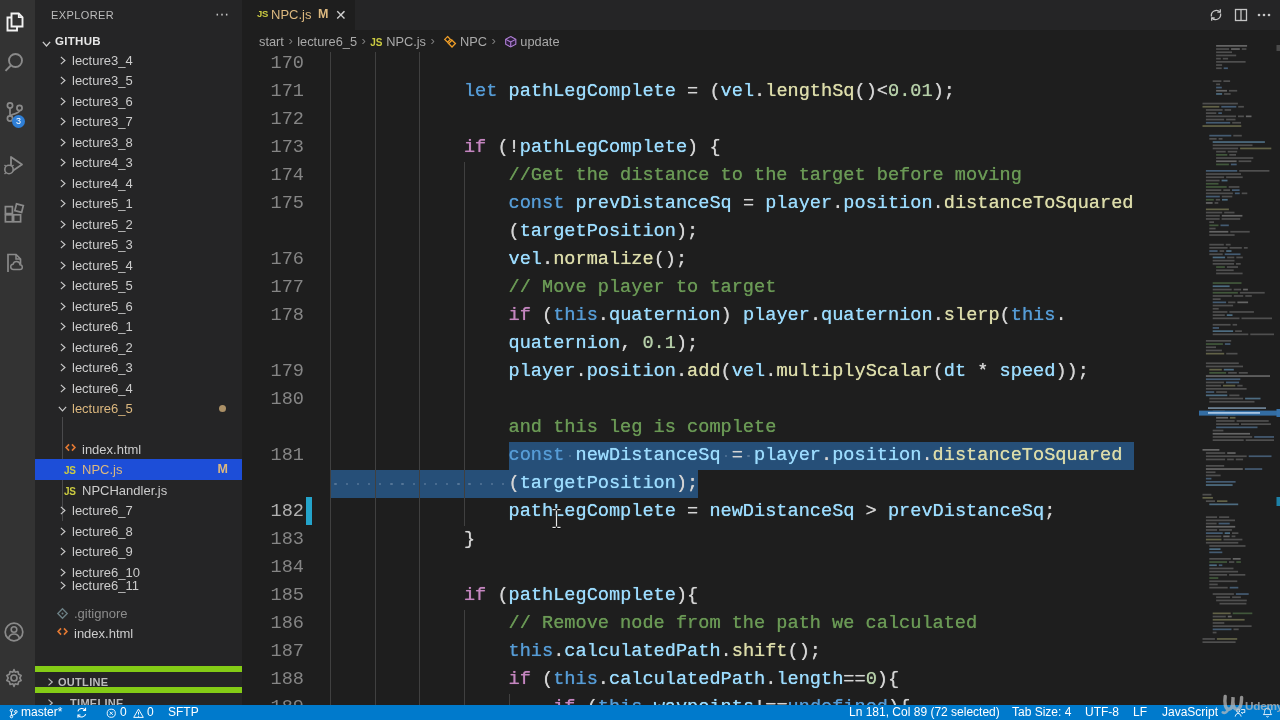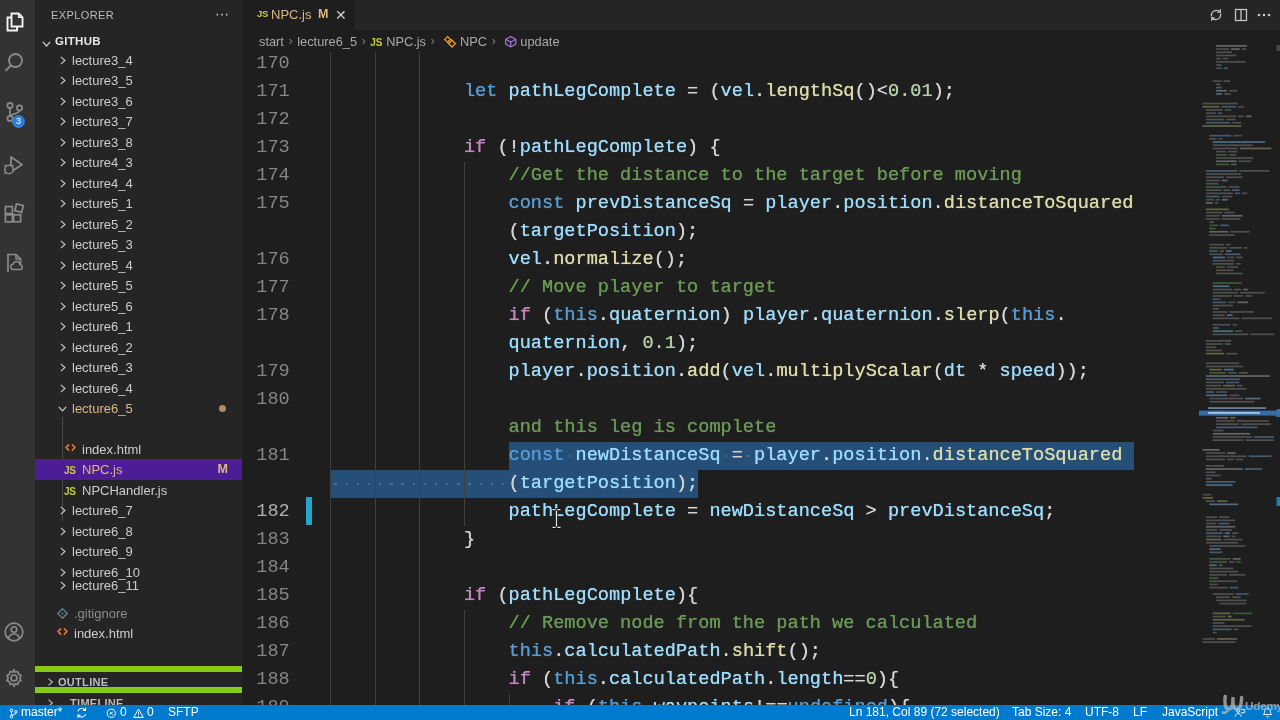--- a/index.html
+++ b/index.html
@@ -27,21 +27,21 @@
 #tab1 .jsic{position:absolute;left:15px;top:8px;font-size:9.5px}
 #tab1 .tt{position:absolute;left:29px;top:7px;font-size:13px;color:#dcb87f}
 #tab1 .tm{position:absolute;left:76px;top:7px;font-size:12.5px;font-weight:bold;color:#dcb87f}
 #tab1 .tx{position:absolute;left:93px;top:7px;font-size:14px;color:#d0d0d0}
 
 #bc{position:absolute;left:242px;top:30px;width:1038px;height:22px;background:#1e1e1e;font-size:12.8px;color:#a9a9a9;line-height:24px;white-space:nowrap}
 #bc .sep{color:#7d7d7d;font-size:13px;padding:0 4.5px;position:relative;top:-1px}
 #bc .jsic{font-size:10px}
 
 #editor{position:absolute;left:242px;top:52px;width:957px;height:653px;background:#1e1e1e;overflow:hidden}
-.ln{position:absolute;left:0;width:62px;text-align:center;font-family:"Liberation Mono",monospace;font-size:18.6px;line-height:28px;height:28px;color:#858585}
+.ln{position:absolute;left:0;width:62px;text-align:right;font-family:"Liberation Mono",monospace;font-size:18.6px;line-height:28px;height:28px;color:#858585}
 .ln.cur{color:#b0b0b0}
 .cl{position:absolute;left:88px;font-family:"Liberation Mono",monospace;font-size:18.6px;line-height:28px;height:28px;white-space:pre;text-shadow:0 0 .7px}
 .w{color:#d4d4d4}.k{color:#569cd6}.c{color:#c586c0}.v{color:#9cdcfe}.f{color:#dcdcaa}.m{color:#6a9955}.n{color:#b5cea8}
 .ig{position:absolute;width:1px;background:#404040}
 .selr{position:absolute;background:#264f78}
 .wsd{position:absolute;width:2.4px;height:2.4px;border-radius:50%;background:rgba(160,180,200,.38)}
 #gitbar{position:absolute;left:64px;top:445px;width:6px;height:28px;background:#24a4cb}
 
 #sbar{position:absolute;left:0;top:705px;width:1280px;height:15px;background:#007acc;color:#ffffff;font-size:12px}
 .sit{position:absolute;top:0;height:15px;line-height:15px;white-space:nowrap}
@@ -157,21 +157,21 @@
           </svg></span><span class="tl">lecture6_3</span></div>
       <div class="trow" style="top:377.5px"><span style="margin-left:21px;width:14px;display:inline-block"><svg class="tch" viewBox="0 0 16 16">
             <path d="M6 3.5 L11 8 L6 12.5" fill="none" stroke="#cccccc" stroke-width="1.4"></path>
           </svg></span><span class="tl">lecture6_4</span></div>
       <div class="trow" style="top:398.0px"><span style="margin-left:21px;width:14px;display:inline-block"><svg class="tch" viewBox="0 0 16 16">
             <path d="M3.5 6 L8 11 L12.5 6" fill="none" stroke="#cccccc" stroke-width="1.4"></path>
           </svg></span><span class="tl" style="color:#dcb87f">lecture6_5</span><span class="dotmod"></span></div>
       <div class="trow" style="top:438.9px"><span style="margin-left:29px;width:16px;display:inline-block"><svg class="htic" viewBox="0 0 16 16">
             <path d="M6.2 4.2 L2.6 8 L6.2 11.8 M9.8 4.2 L13.4 8 L9.8 11.8" fill="none" stroke="#e37933" stroke-width="2"></path>
           </svg></span><span class="tl">index.html</span></div>
-      <div class="trow" style="top:459.4px;background:#4c1d95;"><span style="margin-left:29px;width:16px;display:inline-block"><span class="jsic">JS</span></span><span class="tl" style="color:#dcb87f">NPC.js</span><span class="mbadge">M</span></div>
+      <div class="trow" style="top:459.4px;background:#1d4ed8;"><span style="margin-left:29px;width:16px;display:inline-block"><span class="jsic">JS</span></span><span class="tl" style="color:#dcb87f">NPC.js</span><span class="mbadge">M</span></div>
       <div class="trow" style="top:479.9px;"><span style="margin-left:29px;width:16px;display:inline-block"><span class="jsic">JS</span></span><span class="tl" style="">NPCHandler.js</span></div>
       <div class="trow" style="top:500.4px"><span style="margin-left:21px;width:14px;display:inline-block"><svg class="tch" viewBox="0 0 16 16">
             <path d="M6 3.5 L11 8 L6 12.5" fill="none" stroke="#cccccc" stroke-width="1.4"></path>
           </svg></span><span class="tl">lecture6_7</span></div>
       <div class="trow" style="top:520.8px"><span style="margin-left:21px;width:14px;display:inline-block"><svg class="tch" viewBox="0 0 16 16">
             <path d="M6 3.5 L11 8 L6 12.5" fill="none" stroke="#cccccc" stroke-width="1.4"></path>
           </svg></span><span class="tl">lecture6_8</span></div>
       <div class="trow" style="top:541.3px"><span style="margin-left:21px;width:14px;display:inline-block"><svg class="tch" viewBox="0 0 16 16">
             <path d="M6 3.5 L11 8 L6 12.5" fill="none" stroke="#cccccc" stroke-width="1.4"></path>
           </svg></span><span class="tl">lecture6_9</span></div>

